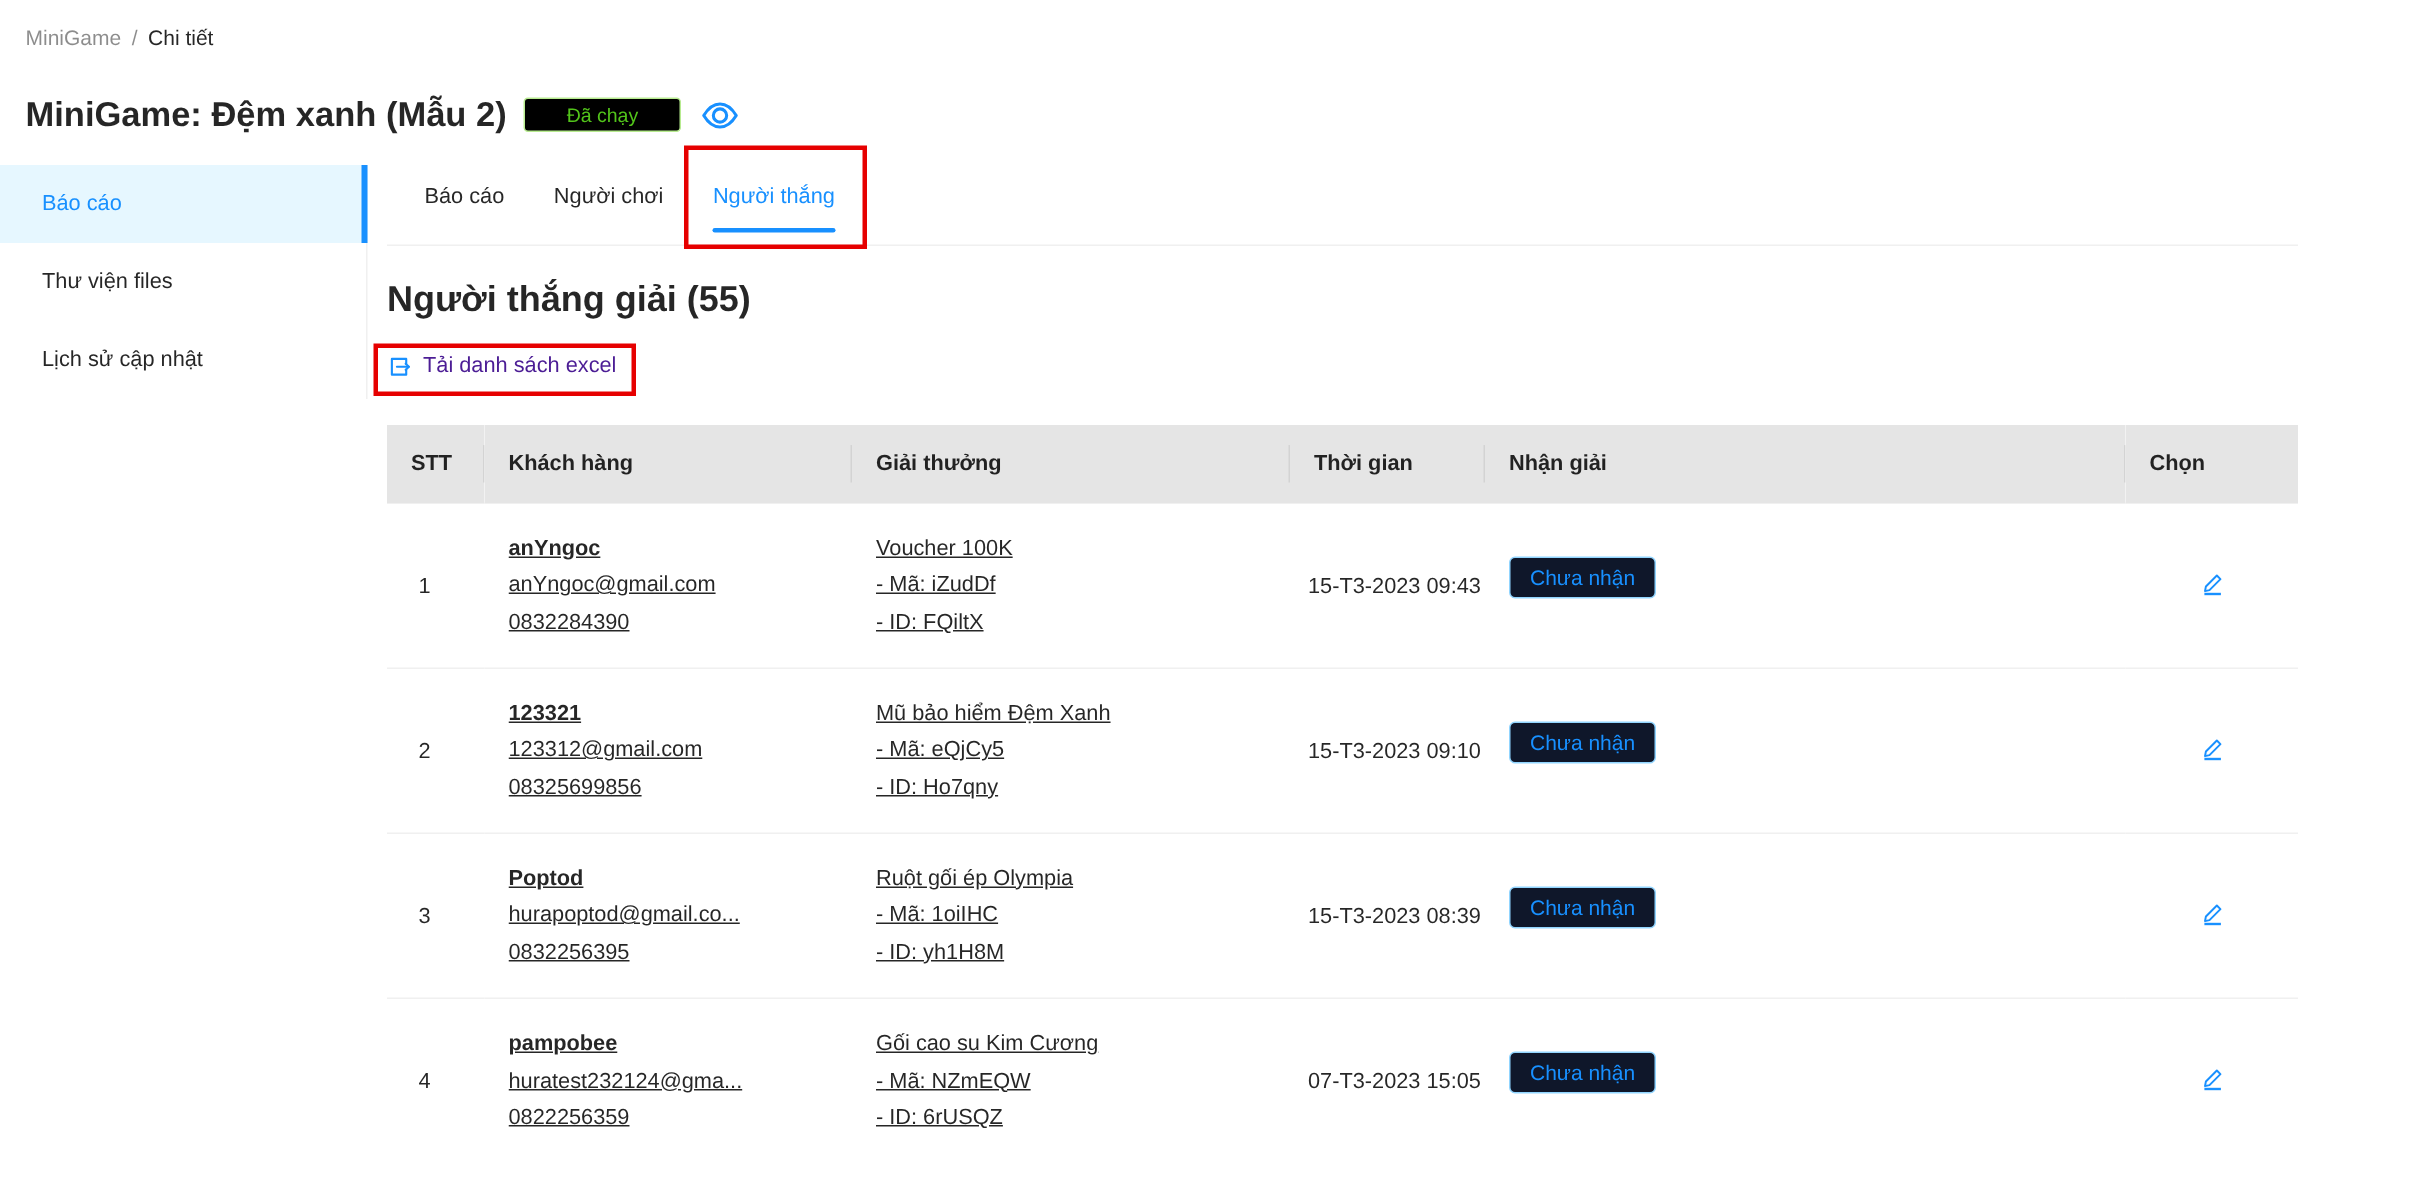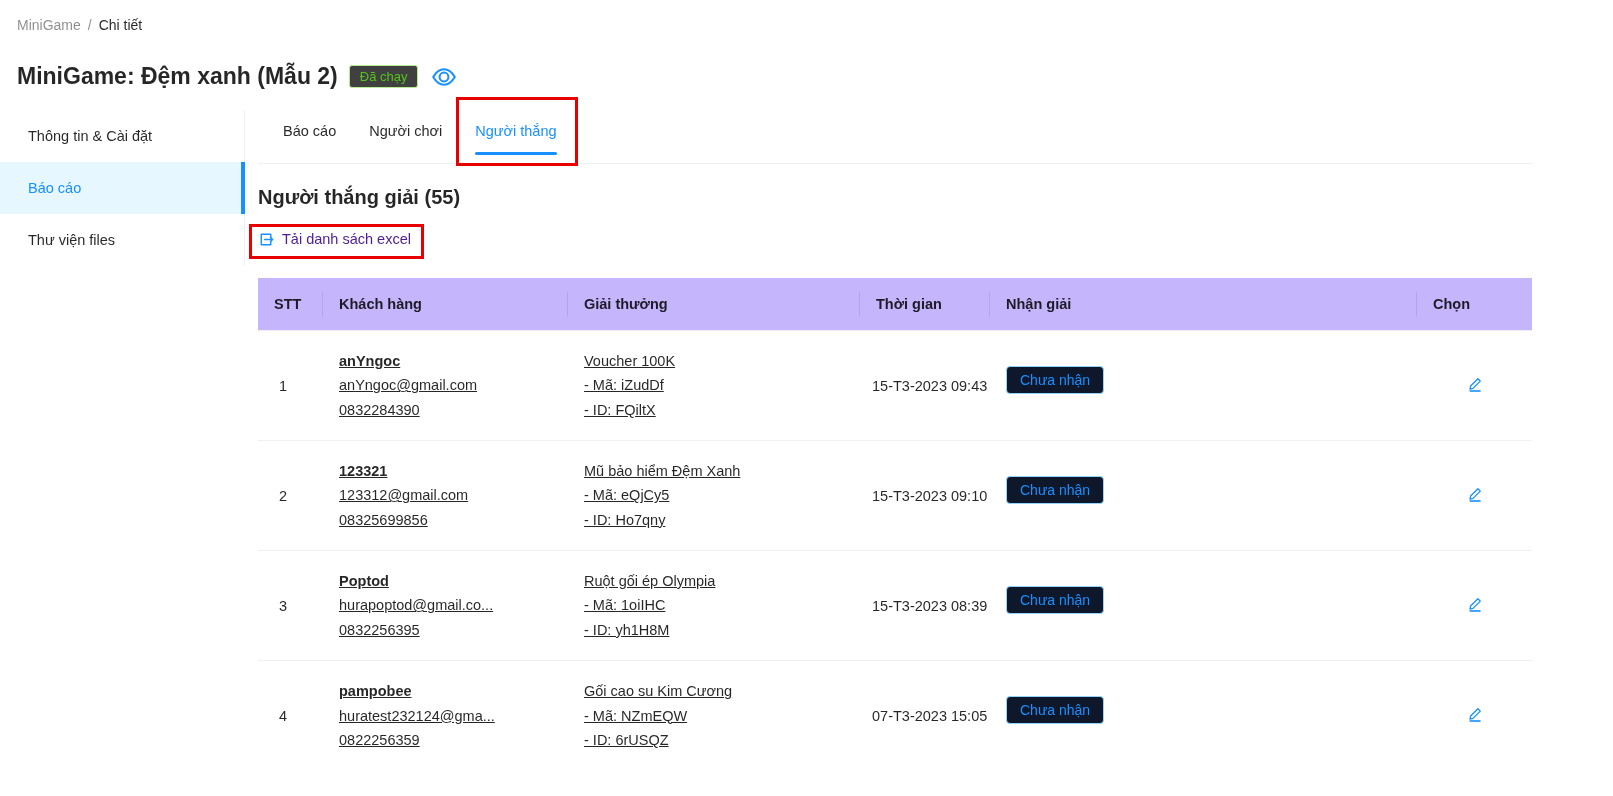--- a/index.html
+++ b/index.html
@@ -12,22 +12,22 @@
   }
   
   .breadcrumb { padding:17px 0 0 17px; font-size:14px; }
   .bc-root { color:rgba(0,0,0,.45); cursor:pointer; }
   .bc-sep  { color:rgba(0,0,0,.45); margin:0 7px; }
   .bc-cur  { color:rgba(0,0,0,.85); }
   
   .page-header { display:flex; align-items:center; gap:11px; margin:30px 0 0 17px; }
   .page-title  { font-size:23px; font-weight:700; }
   .status-tag  {
-    font-size:13px; color:#52c41a; background:#404040;
-    border:1px solid #b7eb8f; border-radius:3px; padding:3px 10px;
+    font-size:13px; color:#52c41a; background:#000000;
+    border:1px solid #b7eb8f; border-radius:3px; padding:3px 28px;
   }
   .eye-btn { display:inline-flex; align-items:center; cursor:pointer; margin-left:2px; }
   
   .main { display:flex; margin-top:16px; align-items:flex-start; }
   .sidebar { width:245px; flex:0 0 245px; }
   .menu { list-style:none; margin:4px 0 0 0; padding:0; border-right:1px solid #f0f0f0; }
   .menu-item {
     height:52px; display:flex; align-items:center; padding-left:28px;
     font-size:14.5px; cursor:pointer; position:relative; color:rgba(0,0,0,.85);
   }
@@ -42,28 +42,28 @@
   .tab .ink { display:none; }
   .tab.active { color:#1890ff; }
   .tab.active .ink {
     display:block; position:absolute; left:0; right:0; bottom:8px; height:3px;
     background:#1890ff; border-radius:2px;
   }
   .annotation-box { position:absolute; border:3px solid #e60000; pointer-events:none; z-index:5; }
   .tab .annotation-box { left:-19px; right:-21px; top:-9px; bottom:-3px; display:none; }
   .tab.annotated .annotation-box { display:block; }
   
-  .section-title { font-size:20px; font-weight:600; margin:22px 0 0 0; }
+  .section-title { font-size:24px; font-weight:600; margin:22px 0 0 0; }
   .export-wrap { position:relative; display:inline-block; margin-top:22px; margin-left:1px; }
   .export-link { display:inline-flex; align-items:flex-end; gap:8px; color:#4c1d95; font-size:14.5px; cursor:pointer; }
   .export-wrap .annotation-box { left:-10px; right:-13px; top:-7px; bottom:-9px; }
   
   table { width:100%; border-collapse:collapse; margin-top:28px; table-layout:fixed; }
   thead th {
-    background:#c4b5fd; text-align:left; font-weight:600; font-size:14.5px;
+    background:#e5e5e5; text-align:left; font-weight:600; font-size:14.5px;
     padding:18px 16px; position:relative; white-space:nowrap;
     border-bottom:1px solid #f0f0f0; color:rgba(0,0,0,.85);
   }
   thead th:not(:last-child)::after {
     content:""; position:absolute; right:0; top:50%; transform:translateY(-50%);
     width:1px; height:1.7em; background:rgba(0,0,0,.08);
   }
   tbody tr { height:110px; }
   tbody td {
     padding:14px 16px; border-bottom:1px solid #f0f0f0;
@@ -97,28 +97,28 @@
       <path d="M2 12c2.9-4.8 6.2-7.1 10-7.1S19.1 7.2 22 12c-2.9 4.8-6.2 7.1-10 7.1S4.9 16.8 2 12z"></path>
       <circle cx="12" cy="12" r="4.1"></circle>
     </svg>
   </span>
 </div>
 
 <div class="main">
 
   <aside class="sidebar">
     <ul class="menu">
-        <li class="menu-item">
-    <span class="menu-label">Thông tin &amp; Cài đặt</span>
-  </li>
         <li class="menu-item active">
     <span class="menu-label">Báo cáo</span>
   </li>
         <li class="menu-item">
     <span class="menu-label">Thư viện files</span>
+  </li>
+        <li class="menu-item">
+    <span class="menu-label">Lịch sử cập nhật</span>
   </li>
       </ul>
   </aside>
 
   <section class="content">
 
     <div class="tabs">
         <div class="tab">
     
     <span class="tab-label">Báo cáo</span>

